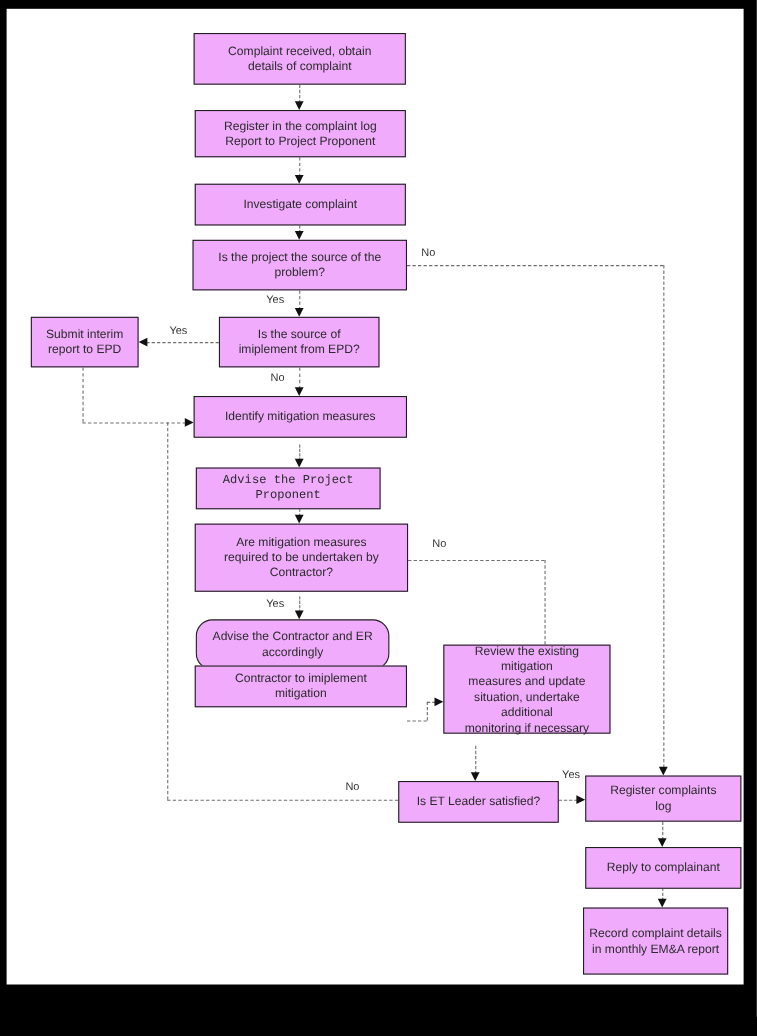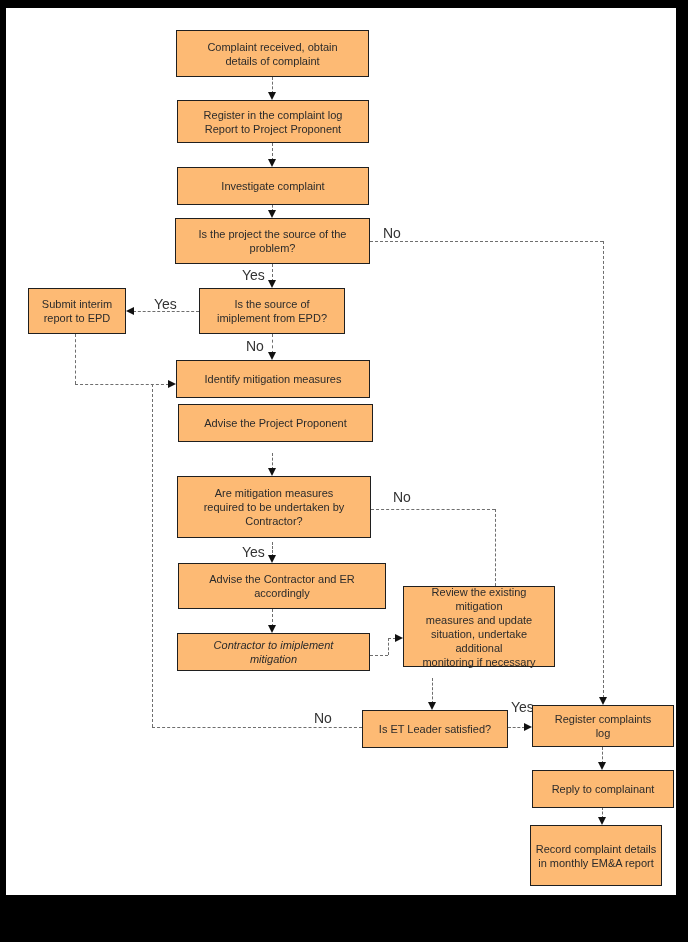--- a/index.html
+++ b/index.html
@@ -7,45 +7,45 @@
     width:688px;height:942px;position:relative;overflow:hidden;
     background:#000;
     font-family:"Liberation Sans", sans-serif;
   }
   .paper{
     position:absolute;left:6px;top:8px;width:670px;height:887px;
     background:#ffffff;
   }
   .node{
     position:absolute;box-sizing:border-box;
-    border:1.5px solid #1f1f1f;background:#fdba74;
+    border:1.5px solid #1f1f1f;background:#f0abfc;
     display:flex;align-items:center;justify-content:center;
     text-align:center;font-size:11px;line-height:14px;color:#2b2b2b;
     white-space:pre-line;padding:18px 3px;
   }
   .hl{position:absolute;height:0;border-top:1px dashed #6e6e6e;}
   .vl{position:absolute;width:0;border-left:1px dashed #6e6e6e;}
   .ar{position:absolute;width:0;height:0;}
   .ar.down{border-left:4px solid transparent;border-right:4px solid transparent;border-top:8px solid #111;}
   .ar.right{border-top:4px solid transparent;border-bottom:4px solid transparent;border-left:8px solid #111;}
   .ar.left{border-top:4px solid transparent;border-bottom:4px solid transparent;border-right:8px solid #111;}
-  .elabel{position:absolute;font-size:14px;color:#333;}
+  .elabel{position:absolute;font-size:10px;color:#333;}
 
   
   #n1{left:176px;top:30px;width:193px;height:47px;}
   #n2{left:177px;top:100px;width:192px;height:43px;}
   #n3{left:177px;top:167px;width:192px;height:29px;}
   #n4{left:175px;top:218px;width:195px;height:46px;}
   #n5{left:199px;top:288px;width:146px;height:46px;}
   #n6{left:28px;top:288px;width:98px;height:46px;}
   #n7{left:176px;top:360px;width:194px;height:28px;}
-  #n8{left:178px;top:404px;width:195px;height:28px;}
+  #n8{left:178px;top:425px;width:168px;height:28px;font-family:Liberation Mono, monospace;}
   #n9{left:177px;top:476px;width:194px;height:62px;}
-  #n10{left:178px;top:563px;width:208px;height:46px;}
-  #n11{left:177px;top:633px;width:193px;height:37px;font-style:italic;}
+  #n10{left:178px;top:563px;width:176px;height:46px;border-radius:15px;}
+  #n11{left:177px;top:605px;width:193px;height:37px;}
   #n12{left:403px;top:586px;width:152px;height:81px;}
   #n13{left:362px;top:710px;width:146px;height:33px;}
   #n14{left:532px;top:705px;width:142px;height:42px;}
   #n15{left:532px;top:770px;width:142px;height:28px;}
   #n16{left:530px;top:825px;width:132px;height:61px;}
 </style>
 </head>
 <body>
 
 <div class="paper"></div>

